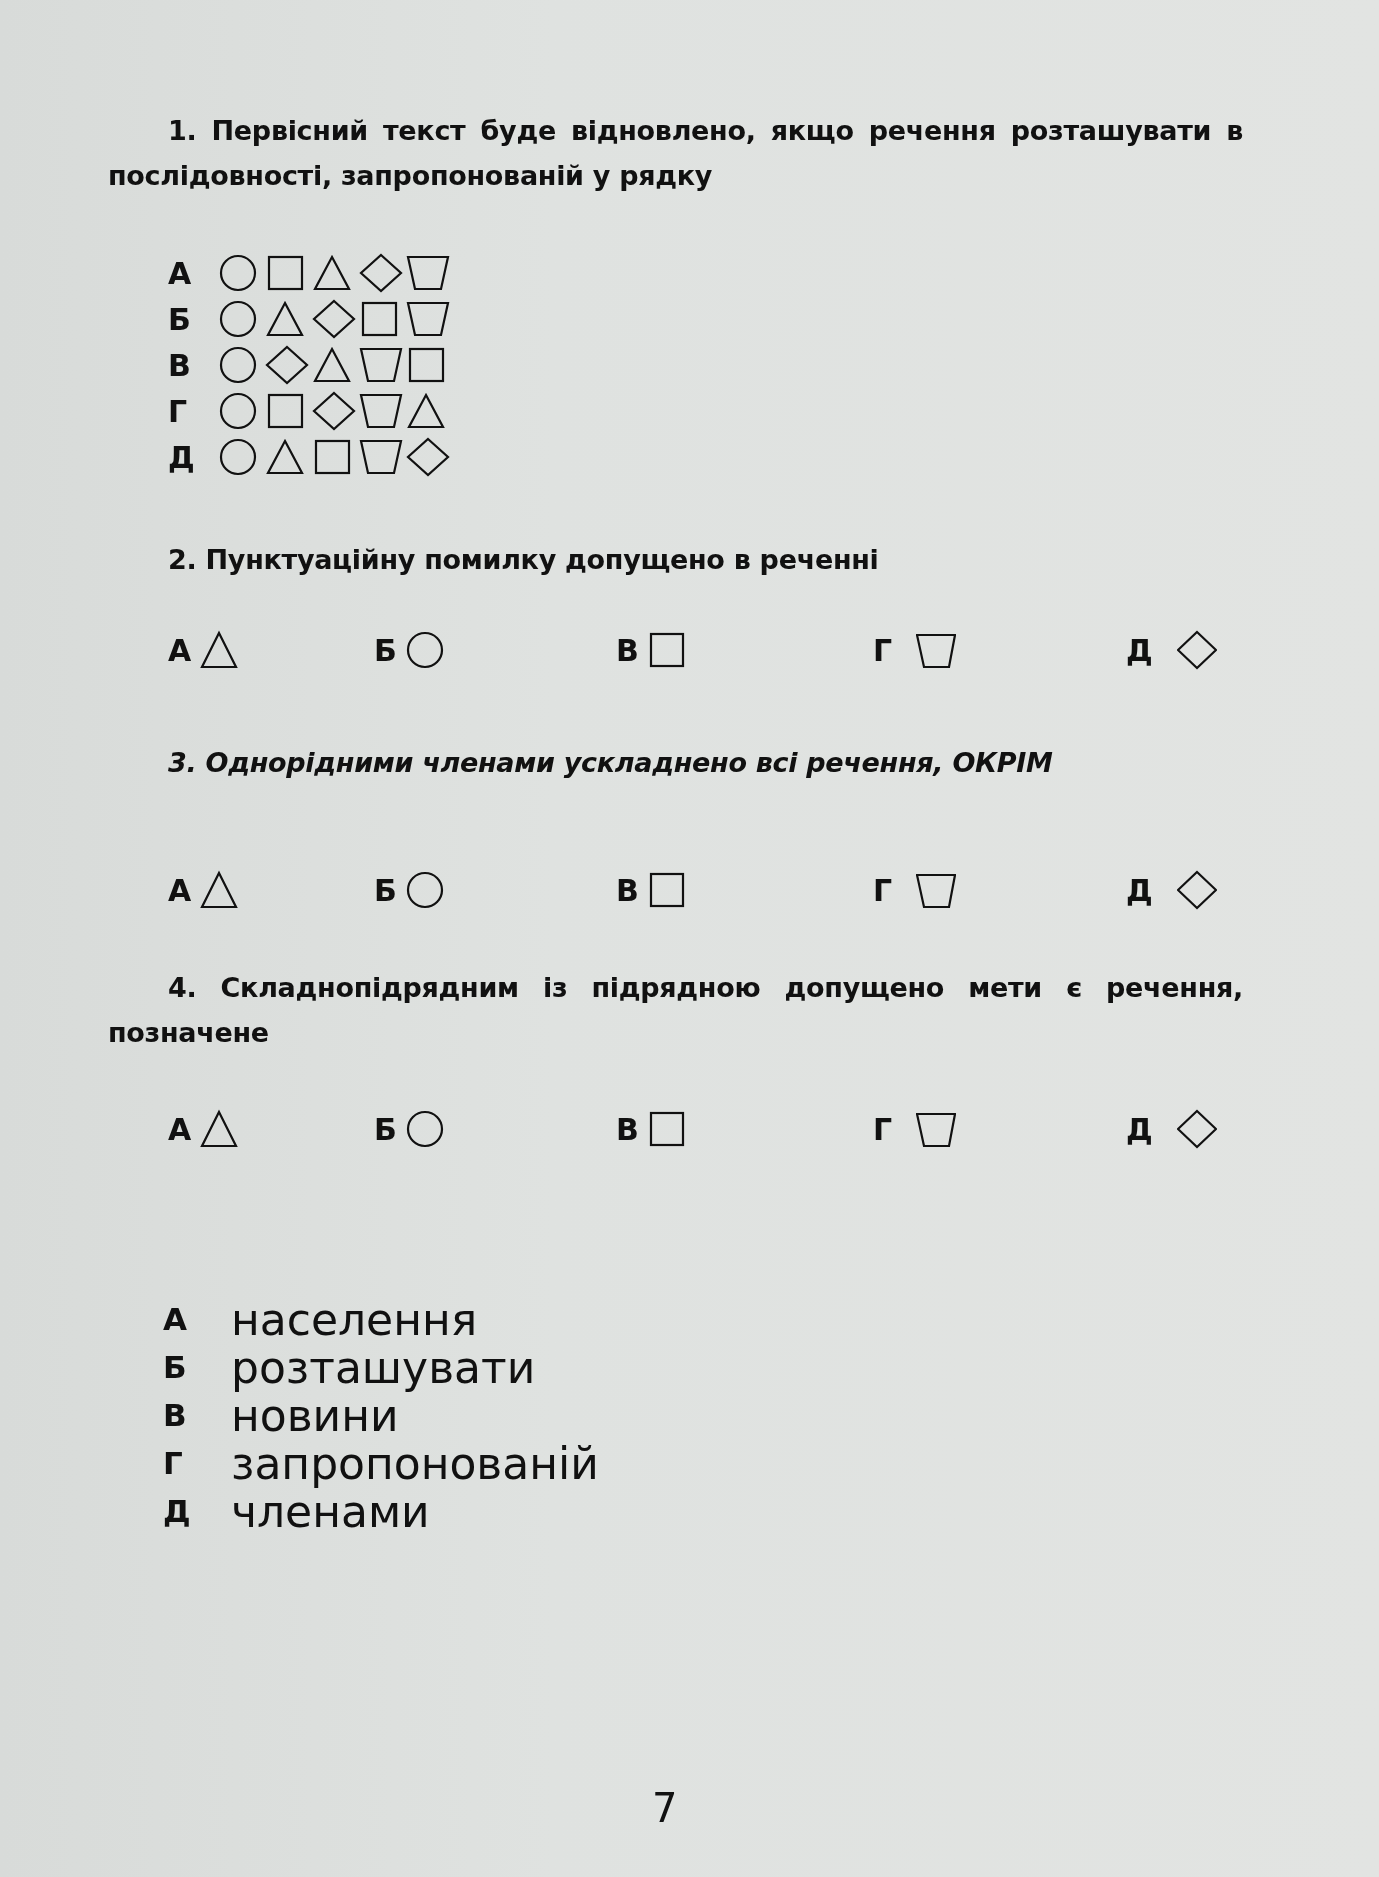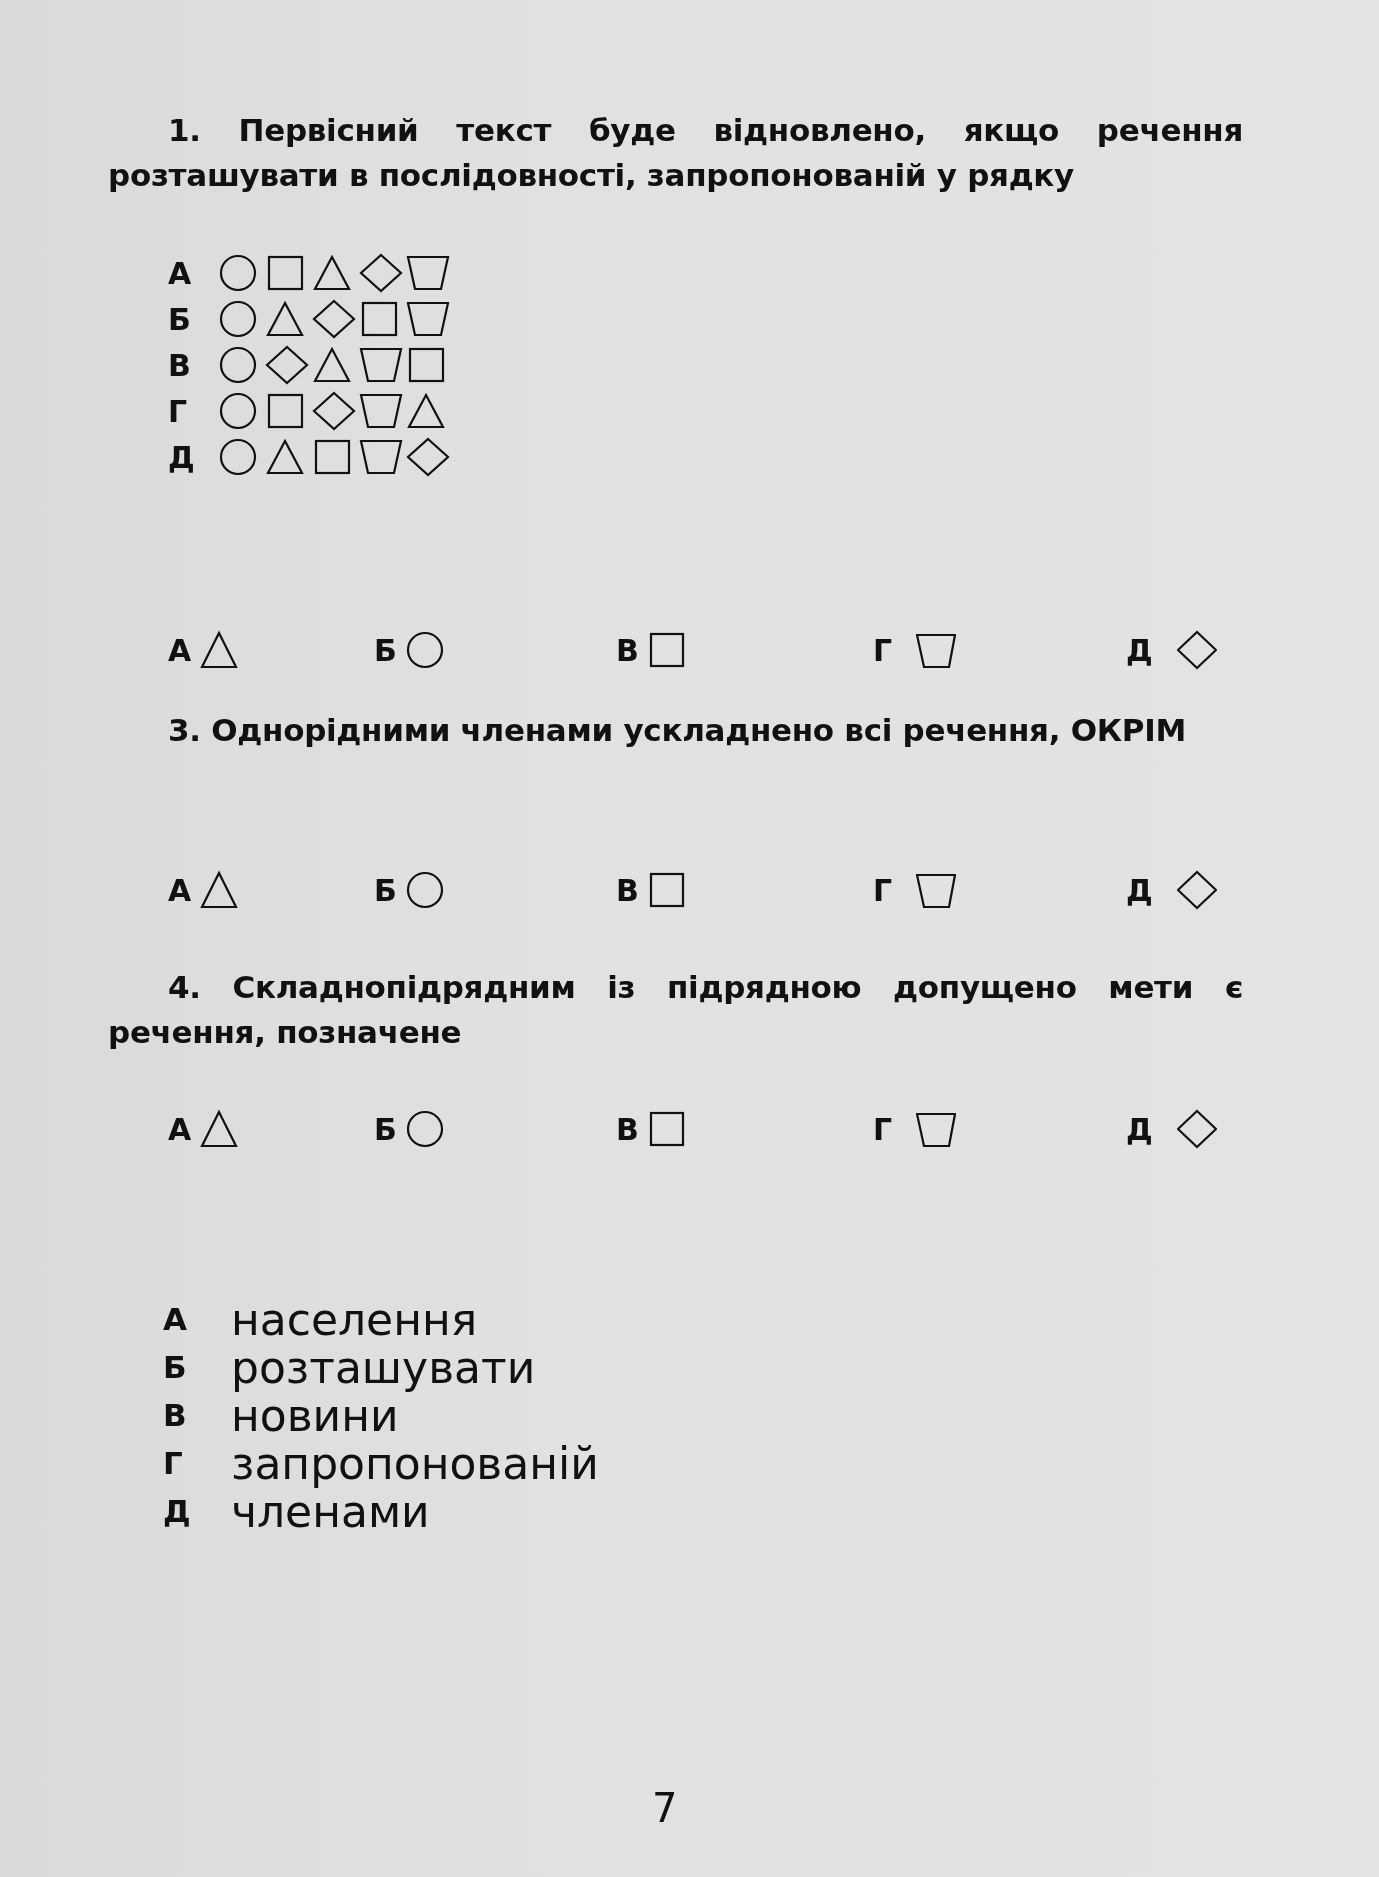--- a/index.html
+++ b/index.html
@@ -9,21 +9,21 @@
       position: relative; overflow: hidden;
       font-family: "DejaVu Sans", "Liberation Sans", sans-serif;
       color: #111;
     }
     .page {
       position: absolute; left: 0; top: 0; width: 1379px; height: 1877px;
       background: linear-gradient(90deg, #d8dbd9 0%, #dfe2e0 40%, #e2e4e2 100%);
     }
     .q-title {
       position: absolute; left: 108px; width: 1135px;
-      font-weight: bold; font-size: 31px; line-height: 45px;
+      font-weight: bold; font-size: 27px; line-height: 45px;
       text-align: justify; text-align-last: left;
       letter-spacing: -0.3px;
     }
     .q-title .indent { display: inline-block; width: 60px; }
     .seq-table { position: absolute; left: 168px; top: 250px; }
     .seq-row { display: flex; align-items: center; height: 46px; }
     .seq-letter { width: 50px; font-weight: bold; font-size: 30px; }
     .shape { display: inline-block; width: 44px; height: 40px; margin-right: 3px; }
     .shape svg { width: 44px; height: 40px; display: block; }
     .opt-row { position: absolute; left: 168px; width: 1080px; height: 50px; }
@@ -188,20 +188,24 @@
           </svg>
         </span>
       <span class="shape">
           <svg viewBox="0 0 44 40">
             <polygon points="22,2 42,20 22,38 2,20" fill="none" stroke="#111" stroke-width="2.2"></polygon>
           </svg>
         </span>
     </div>
   </div>
 
+  <div class="q-title" style="top:537px;">
+    <span class="indent"></span><span>2.</span>
+    <span>Пунктуаційну помилку допущено в реченні</span>
+  </div>
   <div class="opt-row" style="top:625px;">
     <div class="opt" style="left:0px;">
       <span class="opt-letter">А</span>
       <span class="shape">
           <svg viewBox="0 0 40 42">
             <polygon points="20,4 37,38 3,38" fill="none" stroke="#111" stroke-width="2.2"></polygon>
           </svg>
         </span>
     </div>
     <div class="opt" style="left:206px;">
@@ -231,21 +235,21 @@
     <div class="opt" style="left:958px;">
       <span class="opt-letter">Д</span>
       <span class="shape" style="margin-left:16px;">
           <svg viewBox="0 0 40 42">
             <polygon points="20,3 39,21 20,39 1,21" fill="none" stroke="#111" stroke-width="2.2"></polygon>
           </svg>
         </span>
     </div>
   </div>
 
-  <div class="q-title" style="top:708px;">
+  <div class="q-title" style="top:740px;font-style:italic;">
     <span class="indent"></span><span>3.</span>
     <span>Однорідними членами ускладнено всі речення, ОКРІМ</span>
   </div>
   <div class="opt-row" style="top:865px;">
     <div class="opt" style="left:0px;">
       <span class="opt-letter">А</span>
       <span class="shape">
           <svg viewBox="0 0 40 42">
             <polygon points="20,4 37,38 3,38" fill="none" stroke="#111" stroke-width="2.2"></polygon>
           </svg>

